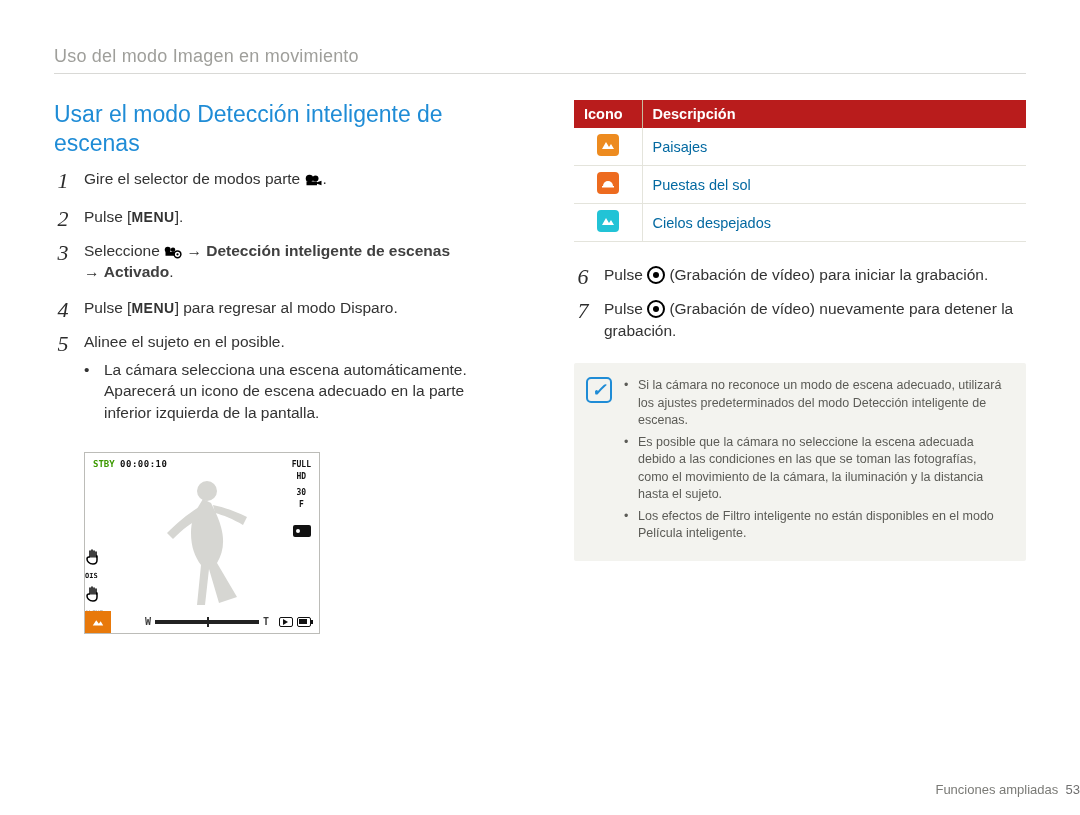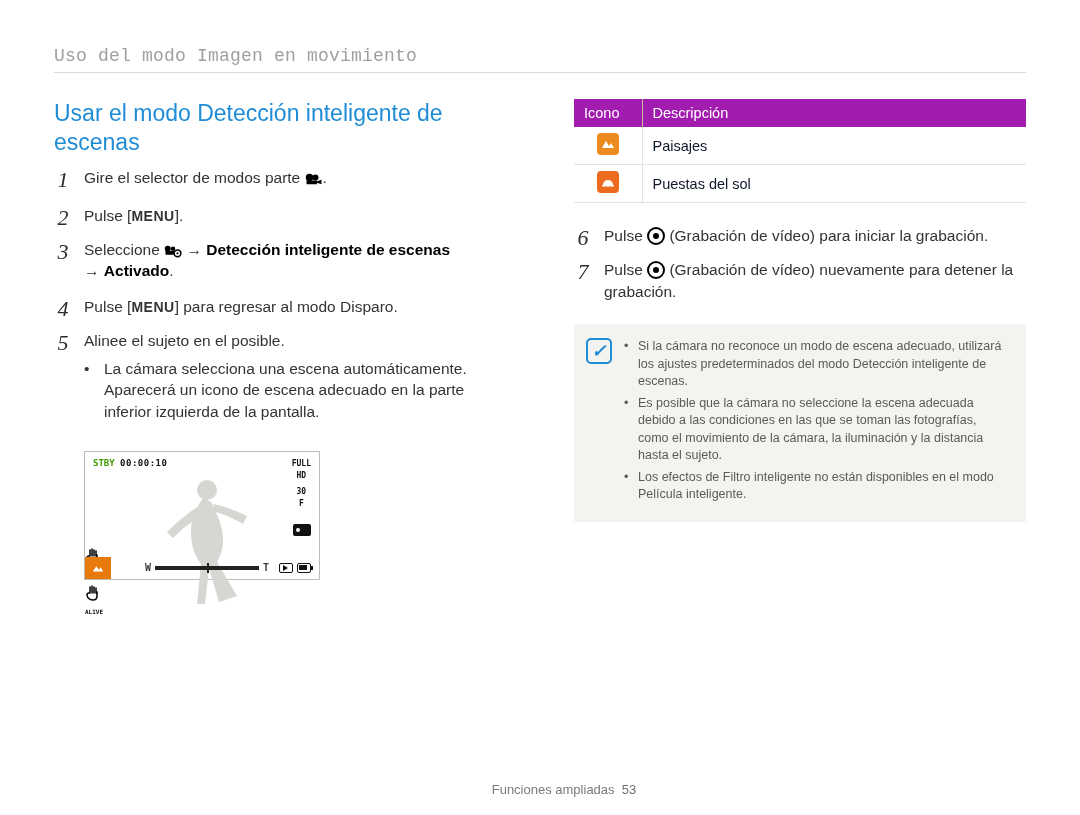--- a/index.html
+++ b/index.html
@@ -1,43 +1,43 @@
 <!DOCTYPE html>
 <html><head>
 <meta charset="utf-8">
 <style>
   * { box-sizing: border-box; margin: 0; padding: 0; }
   html, body { width: 1080px; height: 815px; background: #fff; font-family: Arial, Helvetica, sans-serif; color: #3a3a3a; }
   .page { padding: 46px 54px 0 54px; position: relative; height: 100%; }
-  .breadcrumb { font-size: 18px; color: #9f9f9b; font-weight: 300; letter-spacing: 0.2px; margin-bottom: 2px; font-family: Liberation Mono, monospace; }
+  .breadcrumb { font-size: 18px; color: #9f9f9b; font-weight: 300; letter-spacing: 0.2px; margin-bottom: 2px; }
   .rule { border: none; border-top: 1px solid #d9d9d6; margin: 6px 0 26px 0; }
   .columns { display: flex; gap: 68px; }
   .col { flex: 1 1 50%; min-width: 0; }
   .col-left { max-width: 480px; }
   .col-right { max-width: 470px; }
 
   h2.title { font-size: 23px; color: #1f8cd6; font-weight: 400; line-height: 1.25; margin-bottom: 10px; }
   p.intro { font-size: 15px; color: #555; line-height: 1.35; margin-bottom: 20px; }
 
   ol.steps { list-style: none; counter-reset: s; }
   ol.steps li { display: flex; gap: 12px; margin-bottom: 14px; font-size: 15.5px; color: #333; line-height: 1.4; }
   ol.steps li.compact { margin-bottom: 10px; }
   ol.steps .num { font-style: italic; font-family: Georgia, "Times New Roman", serif; font-size: 22px; color: #2c2c2c; min-width: 18px; text-align: center; line-height: 1; padding-top: 2px;}
   ol.steps .body { flex: 1; }
   .menu-label { font-family: "Arial Black", Arial, sans-serif; font-weight: 900; letter-spacing: 0.5px; font-size: 14px;}
-  .bold { font-weight: 700; color: #000000; }
+  .bold { font-weight: 700; color: #404040; }
   .arrow { font-family: sans-serif; }
 
   .sub-bullets { margin: 6px 0 0 0; font-size: 14px; color: #6b6b6b; }
   .sub-bullets li { display: flex; gap: 8px; line-height: 1.35; margin: 0 0 2px 0; }
   .sub-bullets .dot { min-width: 8px; }
 
   
   .preview-wrap { margin-top: 12px; margin-left: 30px; }
-  .preview { width: 236px; height: 129px; background: #fff; border: 1px solid #bcbcb8; position: relative; font-family: monospace; }
+  .preview { width: 236px; height: 182px; background: #fff; border: 1px solid #bcbcb8; position: relative; font-family: monospace; }
   .pv-top { position: absolute; top: 6px; left: 8px; font-size: 9px; font-weight: 700; }
   .pv-top .stby { color: #3c9a00; }
   .pv-top .time { color: #111; letter-spacing: 0.5px;}
   .pv-right-badges { position: absolute; top: 6px; right: 8px; font-size: 8px; color:#111; font-weight:700; text-align:right; line-height: 12px;}
   .pv-right-badges div{margin-bottom:4px;text-align:center;}
   .pv-right-mid { position: absolute; top: 72px; right: 8px; width: 18px; height: 12px; background:#111; border-radius:2px; }
   .pv-right-mid:after{content:""; position:absolute; top:4px; left:3px; width:4px; height:4px; background:#fff; border-radius:2px;}
   .pv-left-icons { position: absolute; left: 0; top: 96px; font-size: 9px; color:#111; font-weight:700;}
   .pv-left-icons .hand { width:16px; height:16px; margin-bottom:8px;}
   .pv-left-icons .hand svg{width:16px;height:16px;}
@@ -51,23 +51,23 @@
   .pv-batt { margin-right:8px; display:flex; gap:4px; align-items:center;}
   .pv-batt .chip{ width:14px; height:10px; border:1.5px solid #111; border-radius:2px; position:relative;}
   .pv-batt .chip.play:before{content:""; position:absolute; left:3px; top:1px; border-left:5px solid #111; border-top:3px solid transparent; border-bottom:3px solid transparent;}
   .pv-batt .chip.bat:after{content:""; position:absolute; right:-3px; top:2px; width:2px; height:4px; background:#111;}
   .pv-batt .chip.bat:before{content:""; position:absolute; left:1px; top:1px; width:8px; height:5px; background:#111;}
   .dancer { position:absolute; left:58px; top:20px; width:120px; height:138px;}
   .dancer svg{width:100%; height:100%;}
 
   
   table.icon-table { width: 100%; border-collapse: collapse; font-size: 14.5px; }
-  table.icon-table thead th { background: #a21caf; color: #fff; font-weight: 400; text-align: left; padding: 6px 10px; margin-left: 44px; }
+  table.icon-table thead th { background: #b91c1c; color: #fff; font-weight: 700; text-align: left; padding: 6px 10px; margin-left: 44px; }
   table.icon-table thead th:first-child { width: 68px; border-right: 1px solid #c7bca0; }
-  table.icon-table tbody td { padding: 6px 10px; border-bottom: 1px solid #e4e4dc; color:#0f172a;}
+  table.icon-table tbody td { padding: 6px 10px; border-bottom: 1px solid #e4e4dc; color:#0369a1;}
   table.icon-table tbody td:first-child { text-align: center; border-right: 1px solid #e4e4dc; }
   .sq-icon { display:inline-block; width:22px; height:22px; border-radius:4px; position:relative; }
   .sq-icon svg{position:absolute; left:3px; top:3px; width:16px; height:16px;}
   .ic-orange { background:#ed8b1f; }
   .ic-sun { background:#ed6b1f; }
   .ic-sky { background:#22c3d6; }
   .ic-green { background:#3ca221; }
 
   
   .steps-right { margin-top: 22px; }
@@ -77,21 +77,21 @@
   .note-box .note-icon { position:absolute; left:12px; top:14px; width:26px; height:26px; border:2px solid #1f8cd6; border-radius:5px; color:#1f8cd6; display:flex; align-items:center; justify-content:center; font-family: Georgia, serif; font-style: italic; font-size:18px; font-weight:700; }
   .note-box ul { list-style:none; font-size:12.5px; color:#5b5b56; line-height:1.4; }
   .note-box ul li { display:flex; gap:6px; margin-bottom:4px; }
   .note-box ul li .dot{min-width:8px;}
 
   .inline-icon { display:inline-block; vertical-align:-3px; width:18px; height:14px; }
   .inline-icon svg{width:18px; height:14px;}
   .rec-icon { display:inline-block; vertical-align:-4px; width:18px; height:18px; border:2px solid #000; border-radius:50%; position:relative;}
   .rec-icon:after{content:""; position:absolute; left:4px; top:4px; width:6px; height:6px; background:#000; border-radius:50%;}
 
-  .footer { position:absolute; bottom:18px; left:0; right:0; text-align:center; font-size:13px; color:#7a7a76;margin-left:48px; }
+  .footer { position:absolute; bottom:18px; left:0; right:0; text-align:right; font-size:13px; color:#7a7a76;margin-left:48px; }
   .footer .pg { color:#707070; }
 </style>
 </head>
 <body>
 
 <div class="page">
   <div class="breadcrumb">Uso del modo Imagen en movimiento</div>
   <hr class="rule">
 
   <div class="columns">
@@ -216,20 +216,26 @@
                     <path d="M2 12 L6 5 L9 10 L11 7 L14 12 Z" fill="#fff"></path>
                   </svg></span></td>
             <td>Paisajes</td>
           </tr>
           <tr>
             <td><span class="sq-icon ic-sun"><svg viewBox="0 0 16 16">
                     <path d="M3 11 A5 5 0 0 1 13 11 Z" fill="#fff"></path>
                     <rect x="2" y="11" width="12" height="1.5" fill="#fff"></rect>
                   </svg></span></td>
             <td>Puestas del sol</td>
+          </tr>
+          <tr>
+            <td><span class="sq-icon ic-sky"><svg viewBox="0 0 16 16">
+                    <path d="M2 12 L6 5 L9 10 L11 7 L14 12 Z" fill="#fff"></path>
+                  </svg></span></td>
+            <td>Cielos despejados</td>
           </tr>
         </tbody>
       </table>
 
       <ol class="steps steps-right">
         <li class="compact">
           <span class="num">6</span>
           <span class="body">
             <span>Pulse </span><span class="rec-icon"></span><span> (Grabación de vídeo) para iniciar la grabación.</span>
           </span>

